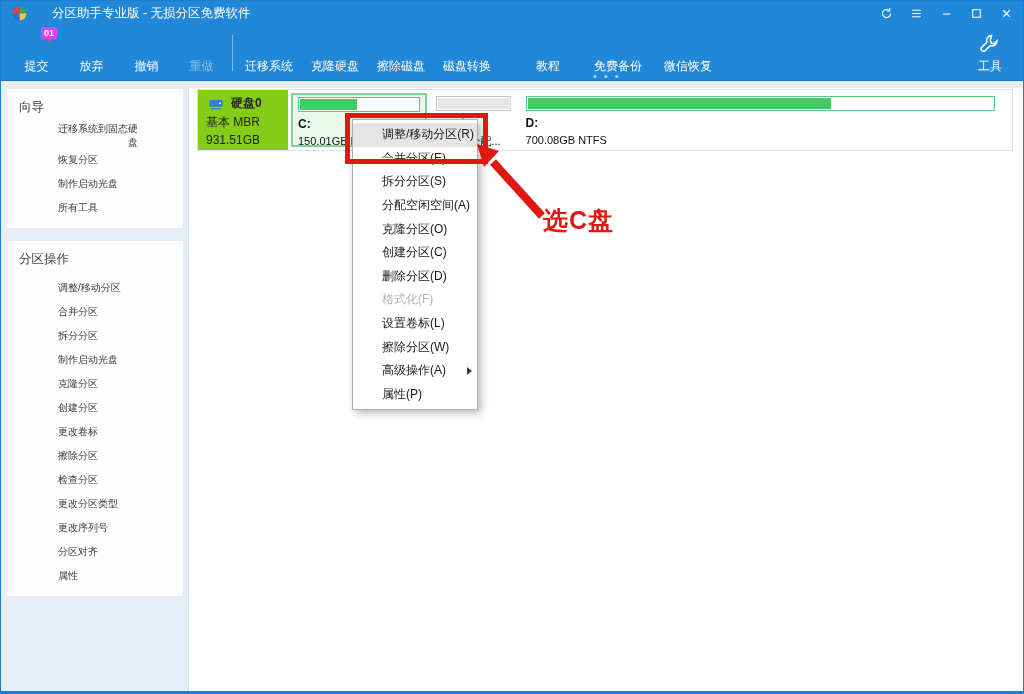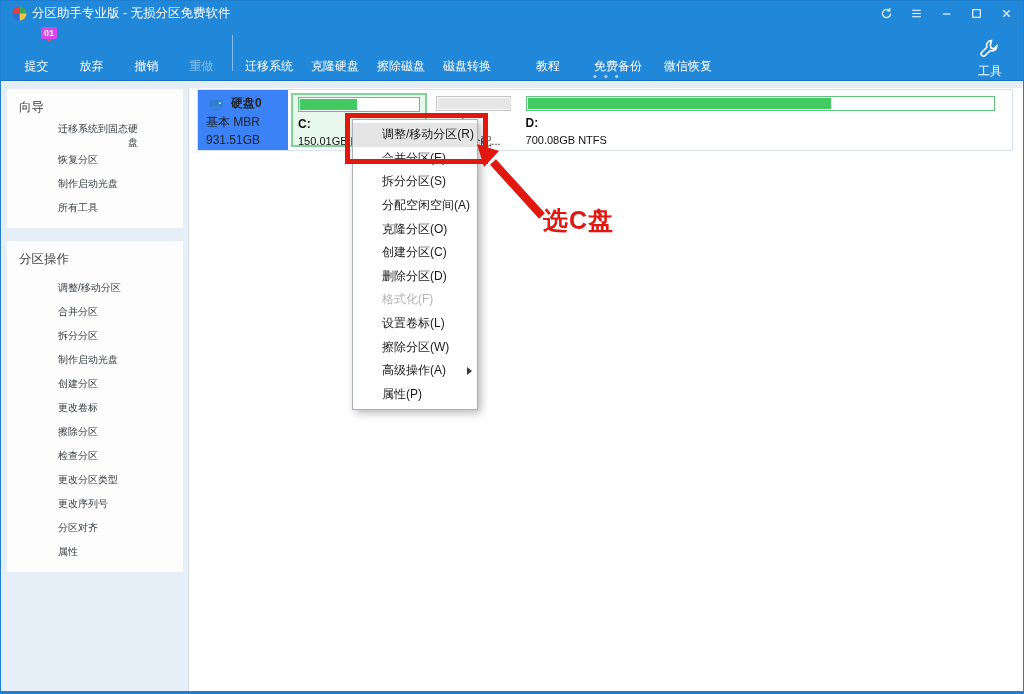--- a/index.html
+++ b/index.html
@@ -1,59 +1,59 @@
 <!DOCTYPE html>
 <html><head>
 <meta charset="utf-8">
 <style>
   html,body{margin:0;padding:0}
   body{width:1024px;height:694px;position:relative;overflow:hidden;
        font-family:"Liberation Sans","DejaVu Sans",sans-serif;background:#fff;}
   .window{position:absolute;inset:0;border:1px solid #1e7fd0;border-bottom-width:3px;
           box-sizing:border-box;display:flex;flex-direction:column;}
   
-  .titlebar{height:25px;background:#2187d8;display:flex;align-items:center;padding:0 10px;gap:4px;flex:none;}
+  .titlebar{height:25px;background:#2187d8;display:flex;align-items:center;padding:0 10px;gap:24px;flex:none;}
   .logo{width:17px;height:17px;flex:none;}
   .title{color:#fff;font-size:12.5px;}
   .win-controls{margin-left:auto;display:flex;gap:17px;align-items:center;color:#fff;}
   .win-controls .wc{width:13px;height:13px;display:block;cursor:pointer;}
   .win-controls svg{width:13px;height:13px;display:block;}
   
   .toolbar{height:54px;background:#2187d8;display:flex;align-items:stretch;padding:0 8px;
            position:relative;border-bottom:1px solid #1b72c2;flex:none;}
   .tb-btn{width:55px;display:flex;flex-direction:column;align-items:center;justify-content:center;
           color:#fff;position:relative;cursor:pointer;padding-top:1px;}
   .tb-btn svg{width:24px;height:24px;}
   .tb-label{font-size:12px;margin-top:2px;white-space:nowrap;}
   .tb-btn.disabled{opacity:.45;}
   .tb-btn.w66{width:66px;} .tb-btn.w70{width:70px;} .tb-btn.gap{margin-left:13px;}
   .tb-sep{width:1px;background:rgba(255,255,255,.45);margin:9px 3px 9px 3px;flex:none;}
   .badge{position:absolute;top:1px;left:32px;background:#d946ef;color:#fff;font-size:9px;
          padding:0 3px;border-radius:2px;line-height:12px;font-weight:bold;}
   .badge:empty{display:none;}
   .badge::after{content:"";position:absolute;left:50%;bottom:-3px;margin-left:-3px;
                 border:3px solid transparent;border-top-color:#ea4e4a;border-bottom:0;}
-  .tb-tools{margin-left:auto;width:50px;justify-content:flex-end;}
+  .tb-tools{margin-left:auto;width:50px;}
   .grip{position:absolute;left:592px;bottom:-2px;color:#bdd8ef;font-size:11px;letter-spacing:2px;}
   
   .content{flex:1;display:flex;background:#e6eef8;padding-top:7px;overflow:hidden;}
   .sidebar{width:188px;flex:none;padding:1px 5px 0 6px;box-sizing:border-box;
            border-right:1px solid #d5dde8;display:flex;flex-direction:column;gap:13px;}
   .card{background:#fdfdfe;padding:3px 0 8px;}
   .card-h{font-size:12.5px;color:#404040;padding:7px 12px 8px;}
   .sb-item{height:24px;display:flex;align-items:center;gap:24px;padding:0 10px 0 12px;
            font-size:10px;color:#373c42;cursor:pointer;text-align:right;}
   .sb-item svg{width:15px;height:15px;color:#2e7fd0;flex:none;}
   .sb-item .chev{margin-left:auto;}
   .sb-item .chev svg{width:11px;height:11px;}
   
   .main{flex:1;position:relative;background:#fff;}
   .disk-panel{margin:1px 10px 0 8px;height:62px;border:1px solid #d9e1eb;display:flex;
               box-sizing:border-box;background:#fff;}
-  .disk-info{width:90px;flex:none;background:#3b82f6;padding:5px 2px 0 8px;box-sizing:border-box;
+  .disk-info{width:90px;flex:none;background:#84cc16;padding:5px 2px 0 8px;box-sizing:border-box;
              font-size:12px;color:#222;}
   .di-row1{display:flex;align-items:center;gap:5px;font-weight:bold;font-size:12px;}
   .di-row1 svg{width:20px;height:17px;color:#2e7fd0;flex:none;}
   .di-row{margin-top:2px;font-size:12px;}
   .partitions{flex:1;display:flex;gap:3px;padding:3px;min-width:0;}
   .part{box-sizing:border-box;padding:3px 6px;position:relative;cursor:pointer;min-width:0;overflow:hidden;}
   .part .bar{height:13px;border:1px solid #5fc57c;background:#fff;position:relative;}
   .part .fill{position:absolute;left:1px;top:1px;bottom:1px;background:#43cb63;}
   .part .pname{font-size:12px;font-weight:bold;margin-top:5px;color:#111;white-space:nowrap;}
   .part .psize{font-size:11px;margin-top:4px;color:#111;white-space:nowrap;}
@@ -467,20 +467,29 @@
             <div class="sb-item">
               <svg style="visibility: hidden;">
                 <use href="#allocate-icon"></use>
               </svg>
               <span>制作启动光盘</span>
               <span class="chev"><svg style="visibility: hidden;">
                   <use></use>
                 </svg></span>
             </div>
 
+            <div class="sb-item">
+              <svg style="visibility: hidden;">
+                <use href="#clone-partition-icon"></use>
+              </svg>
+              <span>克隆分区</span>
+              <span class="chev"><svg style="visibility: hidden;">
+                  <use></use>
+                </svg></span>
+            </div>
 
             <div class="sb-item">
               <svg style="visibility: hidden;">
                 <use href="#create-icon"></use>
               </svg>
               <span>创建分区</span>
               <span class="chev"><svg style="visibility: hidden;">
                   <use></use>
                 </svg></span>
             </div>

